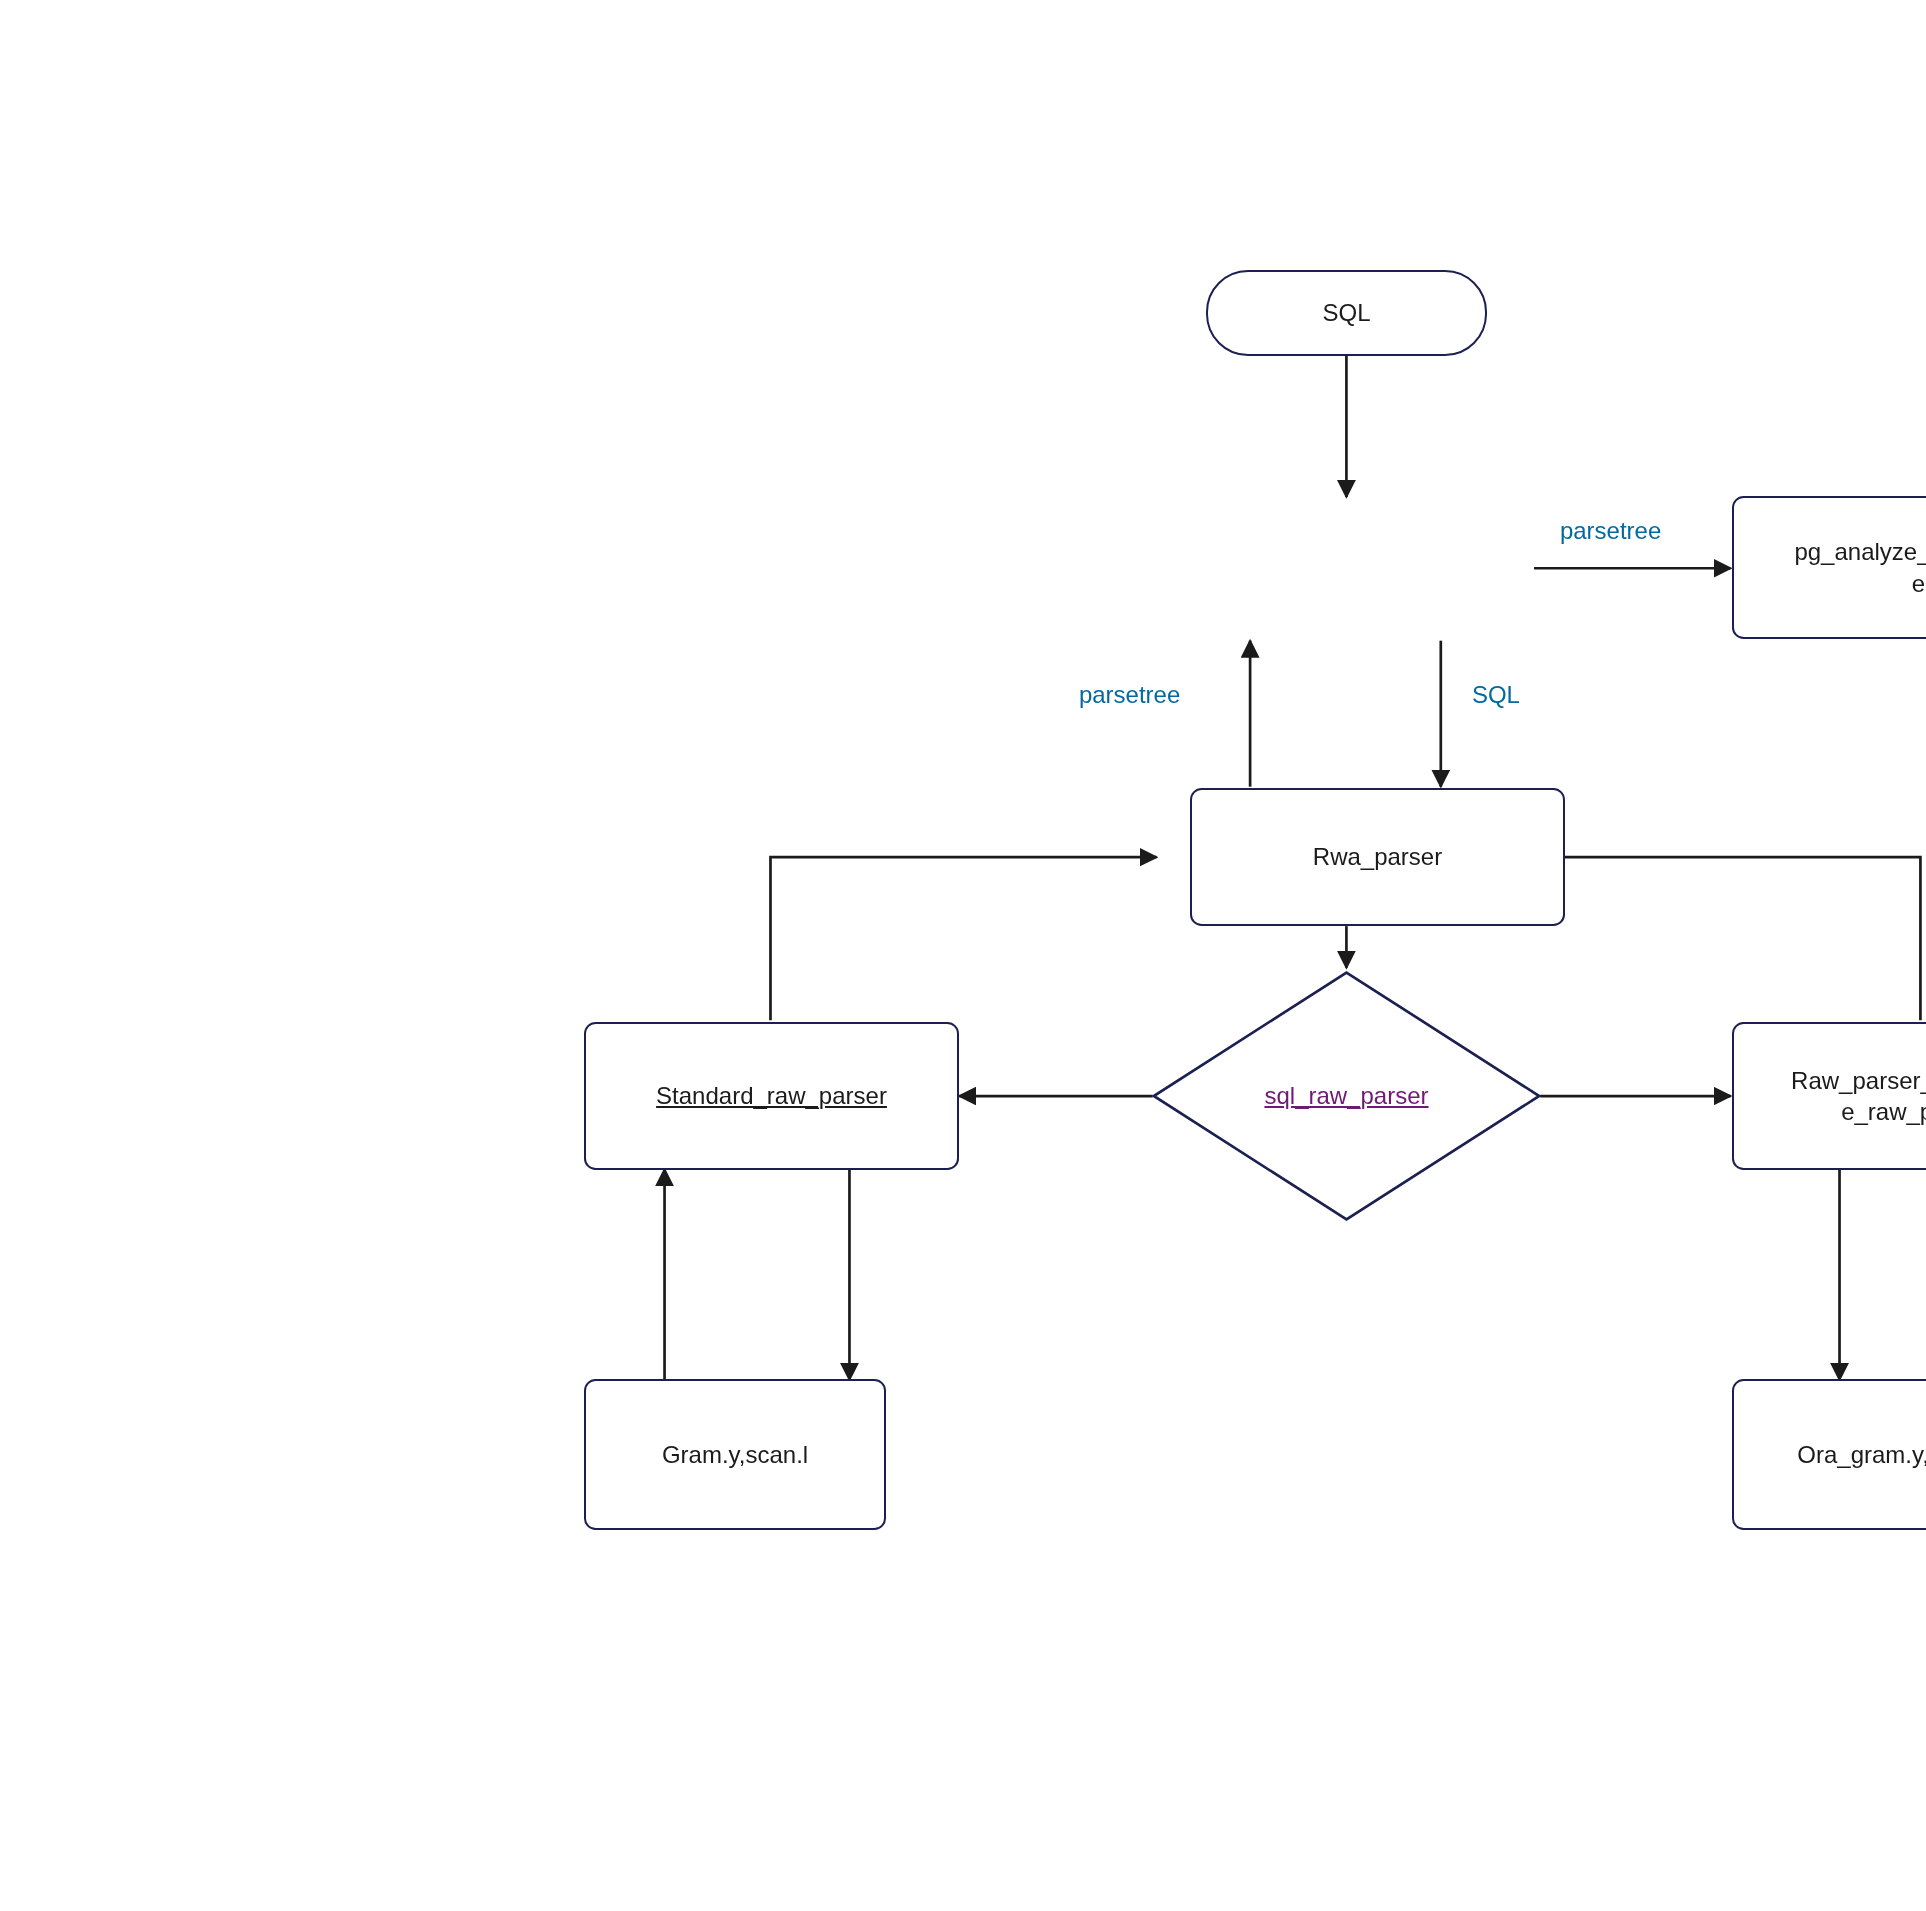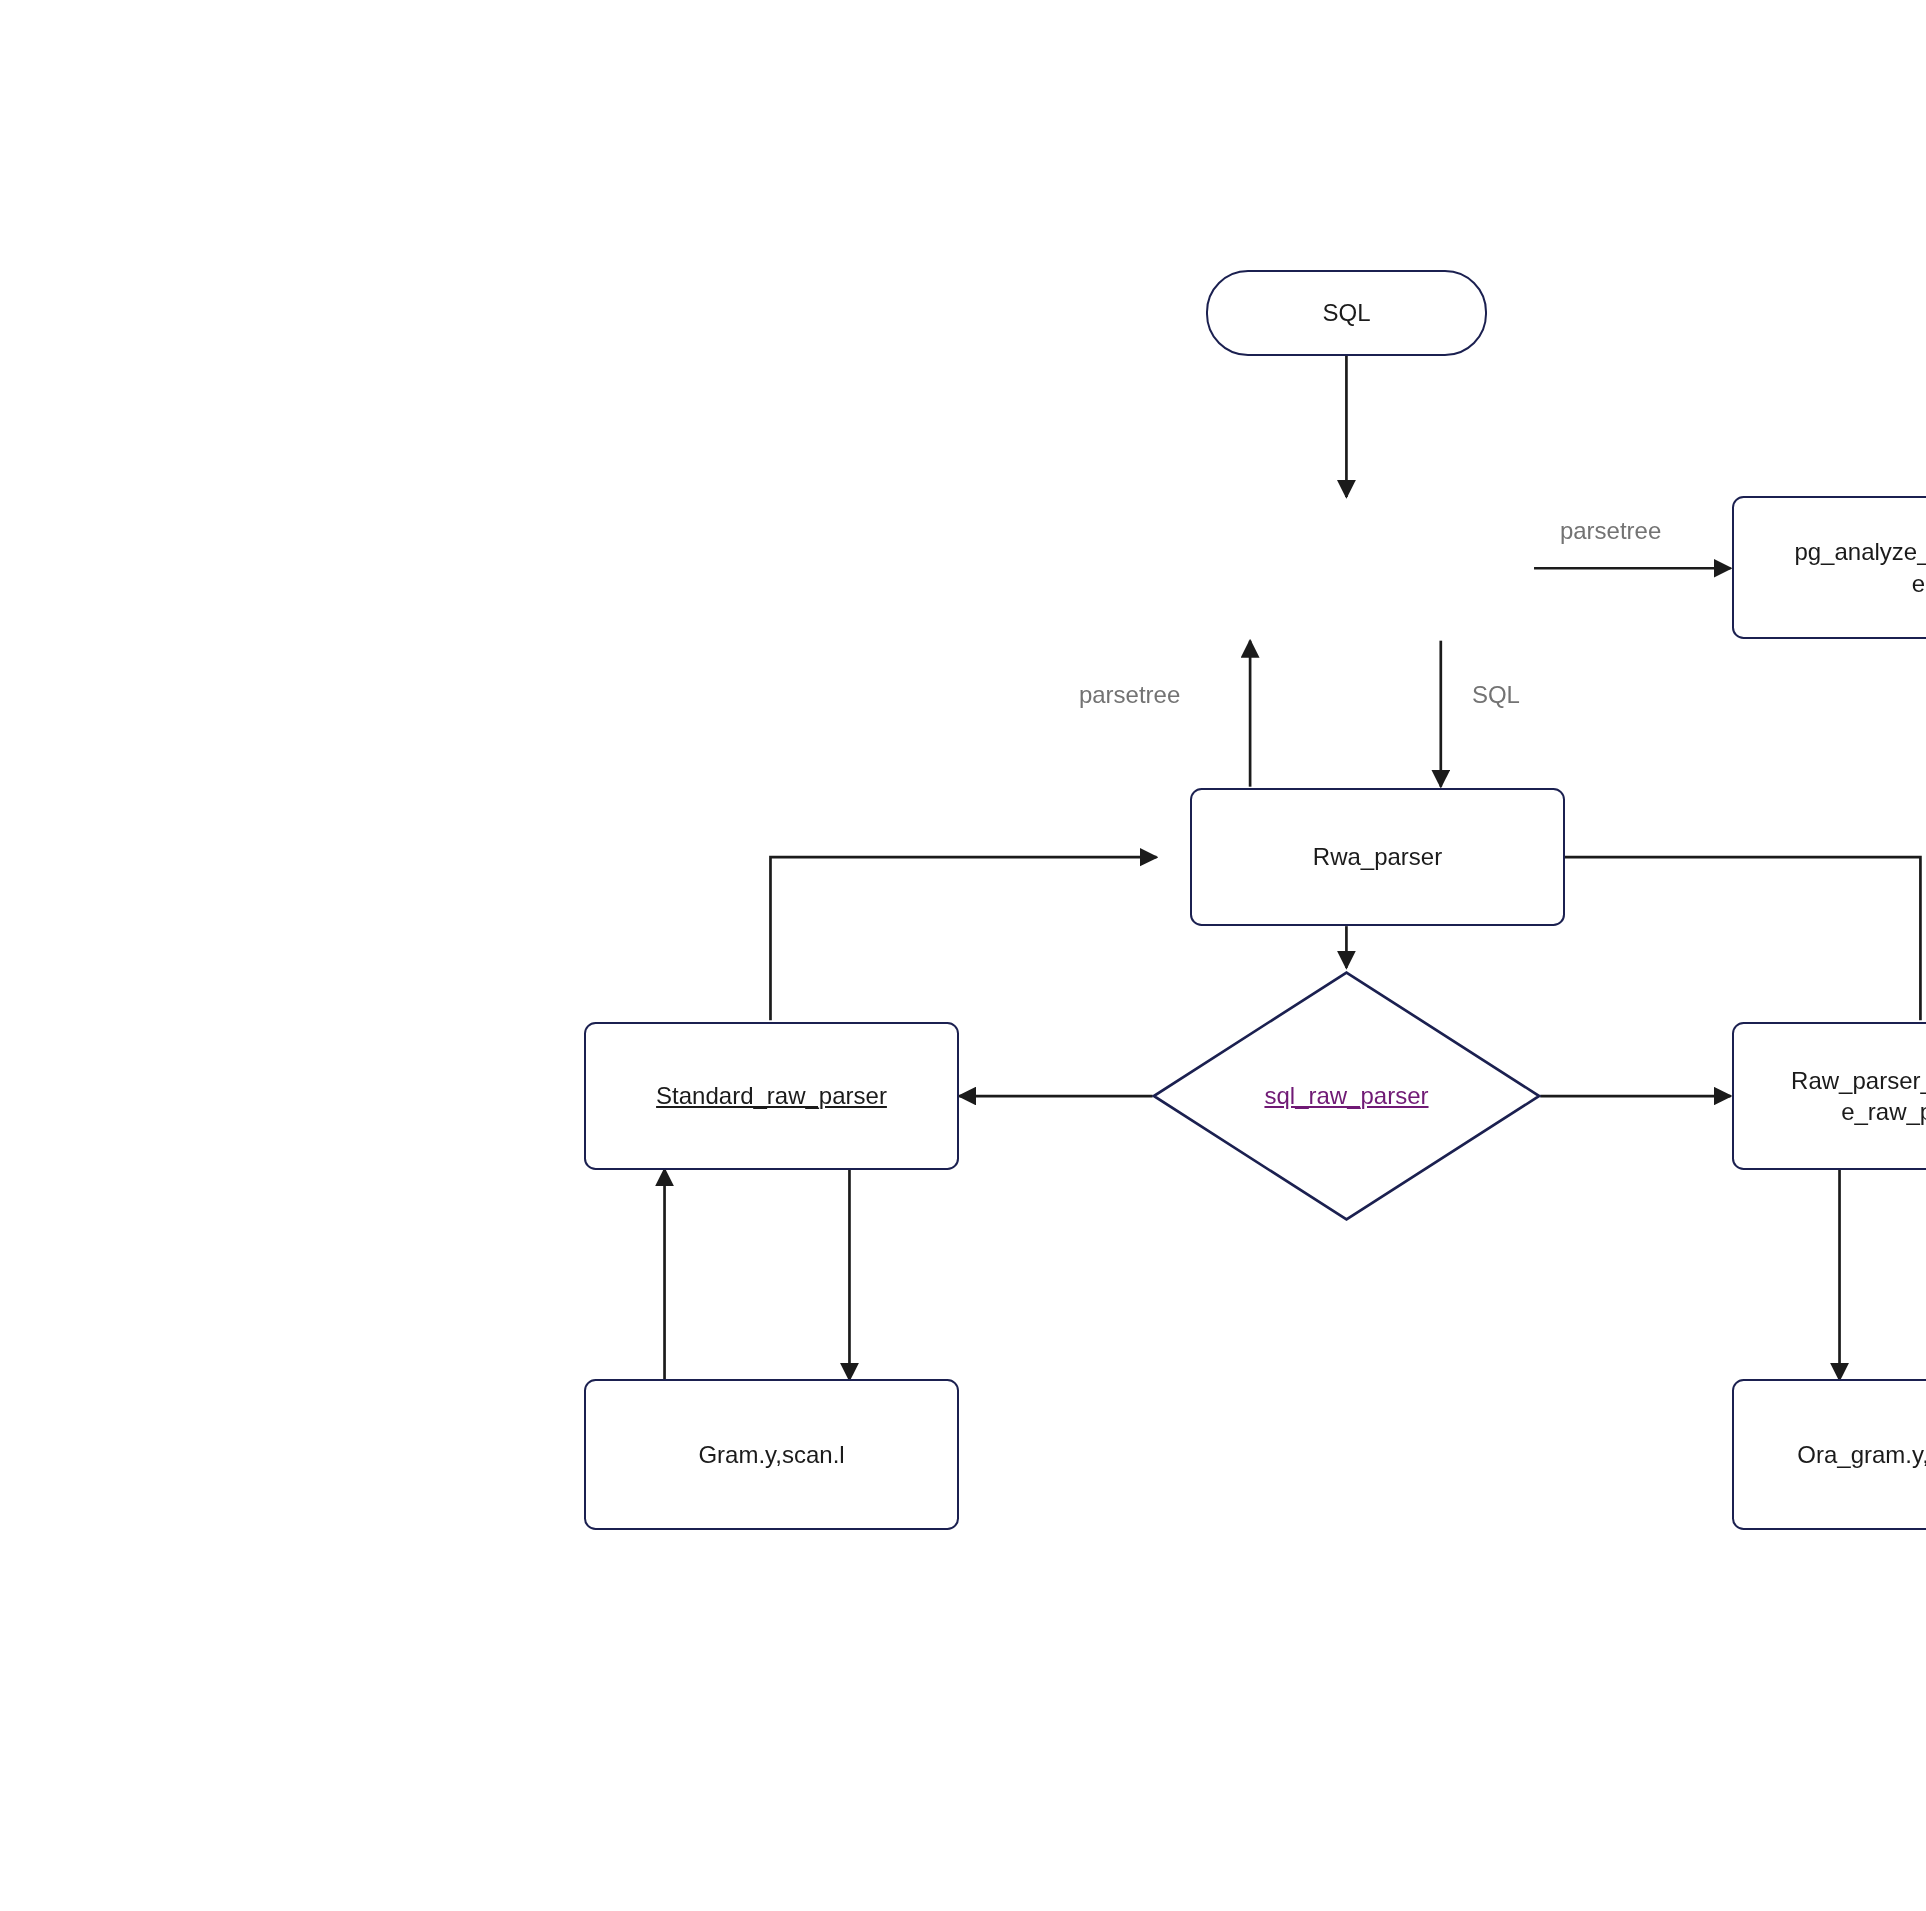--- a/index.html
+++ b/index.html
@@ -68,21 +68,21 @@
     align-items: center;
     justify-content: center;
     font-size: 24px;
     color: #701a75;
     z-index: 3;
     text-decoration: underline;
   }
   .edge-label {
     position: absolute;
     font-size: 24px;
-    color: #737373;
+    color: #0369a1;
     background: #ffffff;
     padding: 0.8px 3.9px;
     white-space: nowrap;
     z-index: 4;
   }
 </style>
 </head>
 <body>
 
 <div id="canvas">
@@ -137,21 +137,21 @@
       <polygon points="505,4 1006,325 505,646 4,325" fill="#ffffff" stroke="#1b2050" stroke-width="7"></polygon>
     </svg>
     <div class="diamond-label">sql_raw_parser</div>
   </div>
 
   <div class="node rect" style="left:584px; top:1022px; width:375px; height:148px;text-decoration:underline;">Standard_raw_parser</div>
 
   <div class="node rect" style="left:1732px; top:1022px; width:373px; height:148px;">Raw_parser_hook(oracl
 e_raw_parser)</div>
 
-  <div class="node rect" style="left:584px; top:1379px; width:375px; height:151px;">Gram.y,scan.l</div>
+  <div class="node rect" style="left:584px; top:1379px; width:302px; height:151px;">Gram.y,scan.l</div>
 
   <div class="node rect" style="left:1732px; top:1379px; width:373px; height:151px;">Ora_gram.y,ora_scan.l</div>
 
   <div class="edge-label" style="left:1556px; top:516px;">parsetree</div>
 
   <div class="edge-label" style="left:1075px; top:680px;">parsetree</div>
 
   <div class="edge-label" style="left:1468px; top:680px;">SQL</div>
 
 </div>

